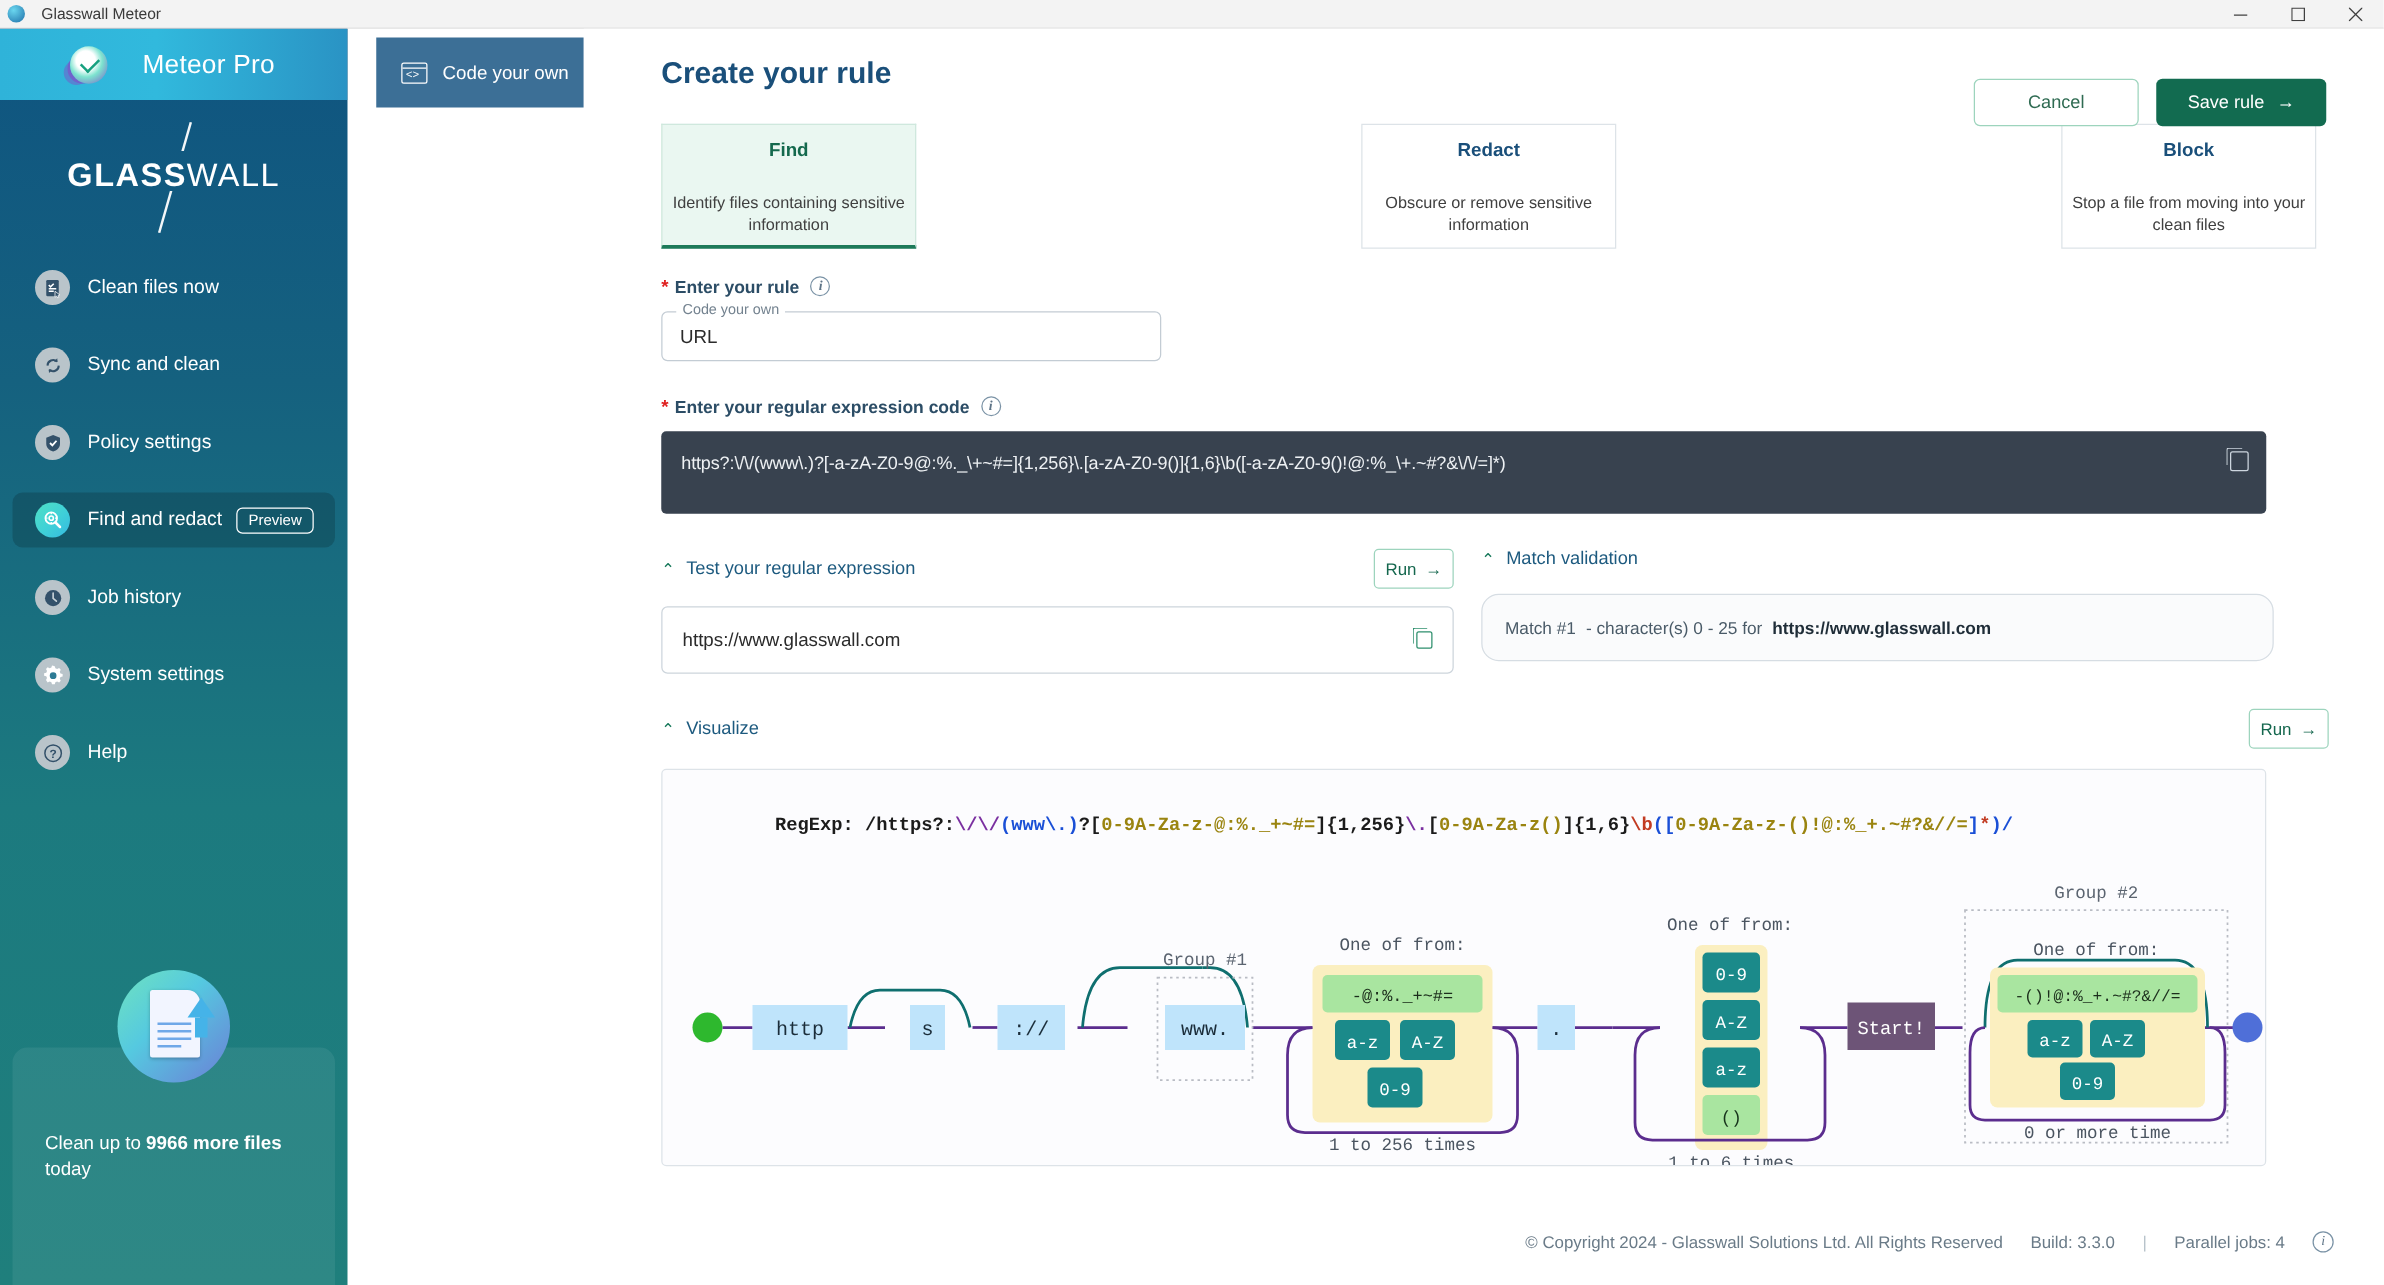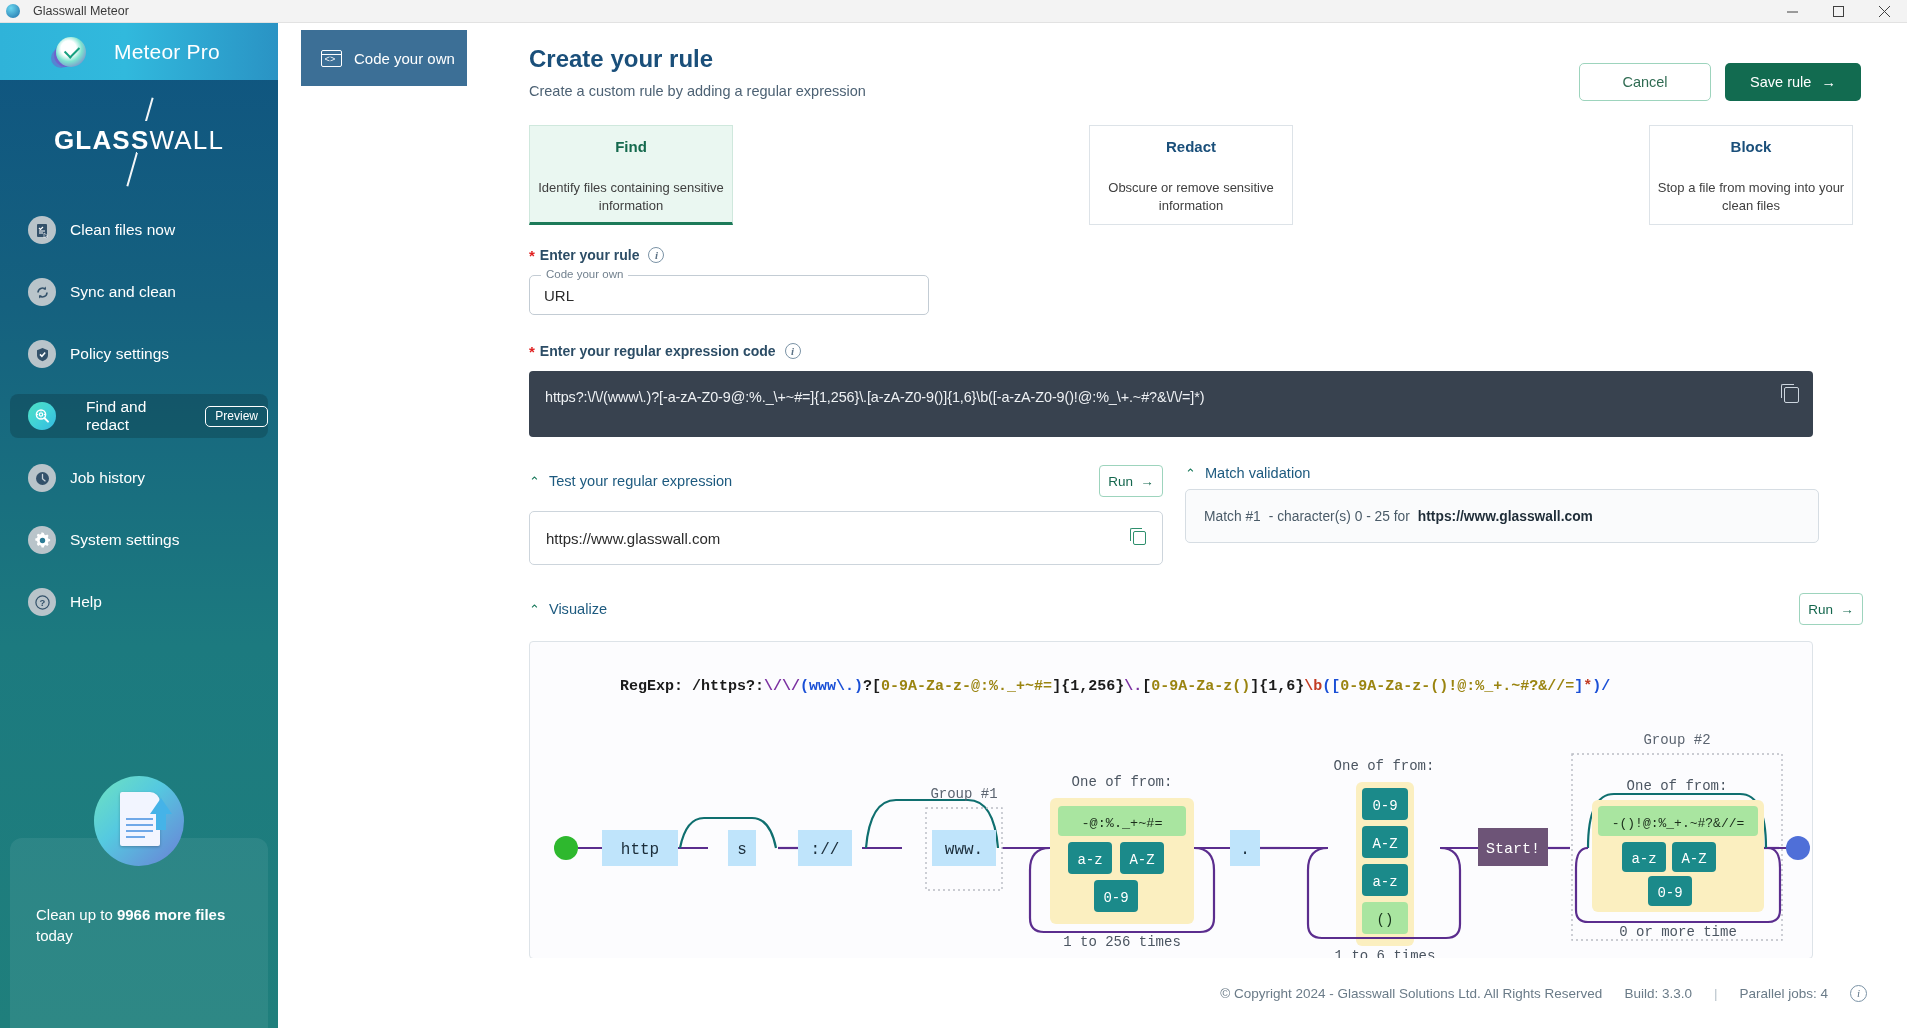--- a/index.html
+++ b/index.html
@@ -61,21 +61,21 @@
     position:absolute; left:139px; top:16px; width:2px; height:92px;
     background:#fff; transform: rotate(16deg); opacity:.95;
   }
   .gw-slash.mask { background: linear-gradient(180deg,#fff 0 26%, transparent 26% 62%, #fff 62% 100%); }
 
   .nav { margin-top: 52px; }
   .nav-item {
     display:flex; align-items:center; height:44px; margin:0 10px 18px 10px;
     padding-left:18px; border-radius:8px; cursor:pointer; color:#fff;
   }
-  .nav-item.active { background: rgba(0,0,0,.17); gap: 16px; }
+  .nav-item.active { background: rgba(0,0,0,.17); }
   .nav-ico {
     width:28px; height:28px; border-radius:50%; background:#b9c4ca;
     display:flex; align-items:center; justify-content:center; flex:0 0 auto;
     color:#33516a;
   }
   .nav-item.active .nav-ico {
     background: linear-gradient(135deg,#4fe0c4 0%, #3fd0d8 55%, #35b9e0 100%); color:#fff;
   }
   .nav-label { margin-left:14px; font-size:15.5px; color:#fff; }
   .preview-badge {
@@ -385,21 +385,20 @@
   </div>
 
   <div class="codetab">
     <span class="codetab-ico"></span>
     <span class="lbl">Code your own</span>
   </div>
 
   <div class="content">
     <div class="content-inner">
       <div class="page-title">Create your rule</div>
-      <div class="page-sub">Create a custom rule by adding a regular expression</div>
 
       <div class="modecards">
         <div class="modecard active">
           <div class="mt">Find</div>
           <div class="md">Identify files containing sensitive information</div>
         </div>
         <div class="modecard">
           <div class="mt">Redact</div>
           <div class="md">Obscure or remove sensitive information</div>
         </div>
@@ -445,21 +444,21 @@
           <div class="testbox" style="margin-top:14px;">
             <span class="val">https://www.glasswall.com</span>
             <span class="cp"></span>
           </div>
         </div>
         <div style="width:634px;">
           <div class="sec-row">
             <span class="chev">⌃</span>
             <span class="sec-title">Match validation</span>
           </div>
-          <div class="matchbox" style="margin-top:8px;">
+          <div class="matchbox" style="margin-top:20px;border-radius:14px;">
             <span>Match #1</span>
             <span style="margin-left:8px;">- character(s) 0 - 25 for</span>
             <b>https://www.glasswall.com</b>
           </div>
         </div>
       </div>
 
       <div class="sec-row">
         <span class="chev">⌃</span>
         <span class="sec-title">Visualize</span>

